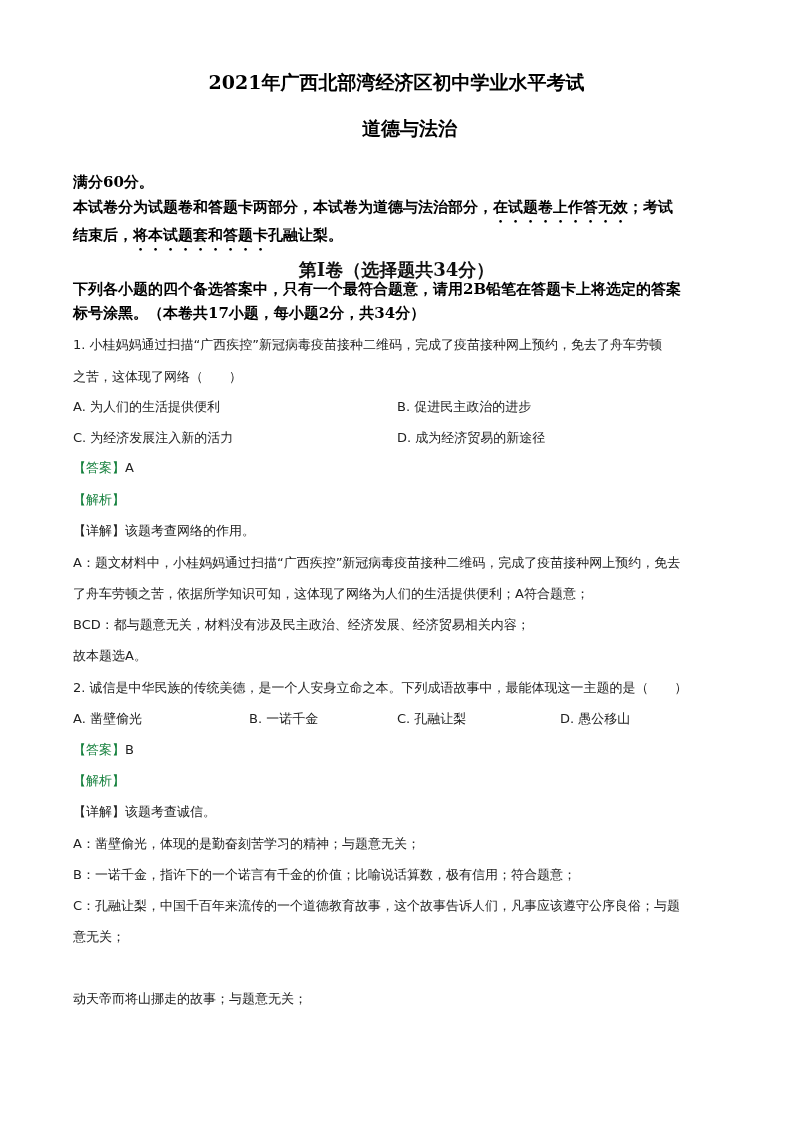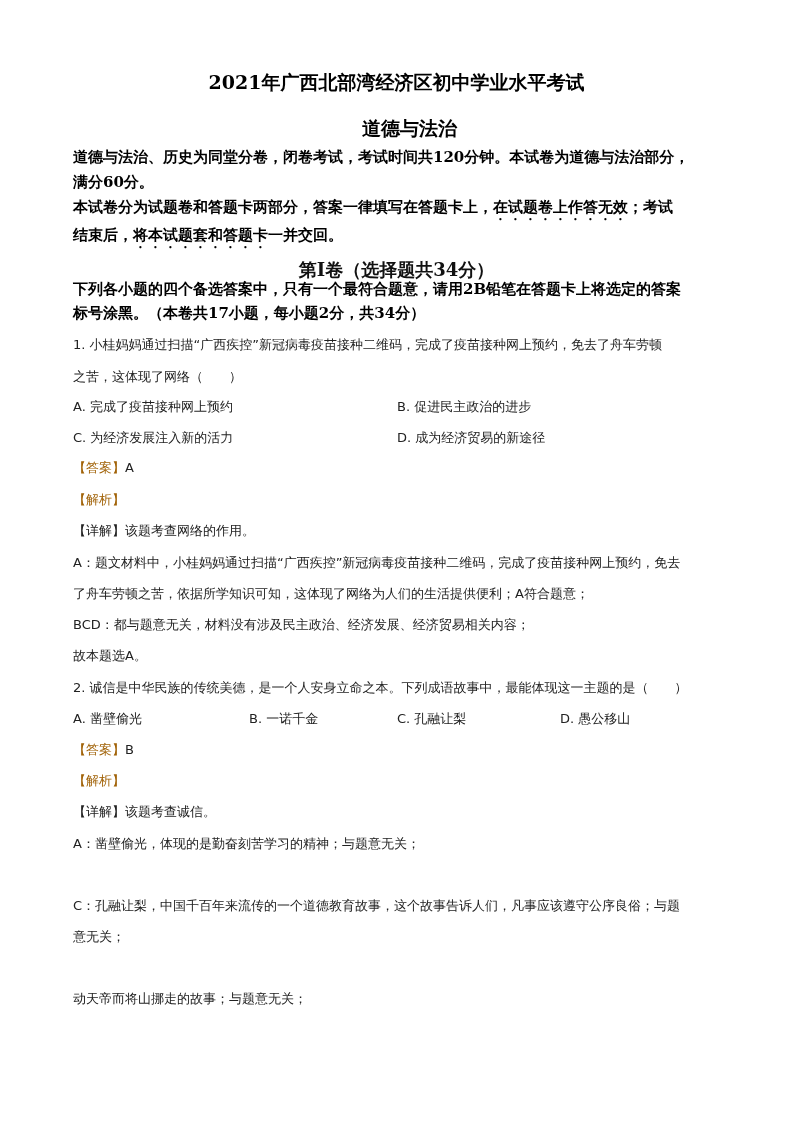--- a/index.html
+++ b/index.html
@@ -4,64 +4,64 @@
 <style>
   html, body { margin: 0; padding: 0; background: #ffffff; }
   body { width: 793px; height: 1122px; position: relative; overflow: hidden; color: #111; }
   .page { position: absolute; left: 0; top: 0; width: 793px; height: 926px; }
   .title { position: absolute; left: 0; width: 793px; text-align: center; font-family: "DejaVu Serif", serif; font-weight: bold; color: #000; }
   .t1 { top: 70px; font-size: 19px; }
   .t2 { top: 116px; font-size: 19px; padding-left: 13px; }
   .line { position: absolute; left: 73px; white-space: nowrap; }
   .bold { font-family: "DejaVu Serif", serif; font-weight: bold; font-size: 15px; color: #000; }
   .norm { font-family: "DejaVu Sans", sans-serif; font-size: 13px; color: #222; }
-  .blue { color: #a16207; }
-  .dot { text-emphasis: dot; text-emphasis-position: under; font-family: Liberation Serif, serif; -webkit-text-emphasis: dot; -webkit-text-emphasis-position: under; }
+  .blue { color: #15803d; }
+  .dot { text-emphasis: dot; text-emphasis-position: under; -webkit-text-emphasis: dot; -webkit-text-emphasis-position: under; }
   .sec { position: absolute; left: 0; width: 793px; text-align: center; top: 258px; font-family: "DejaVu Serif", serif; font-weight: bold; font-size: 18px; }
   .opt { position: absolute; white-space: nowrap; font-family: "DejaVu Sans", sans-serif; font-size: 13px; color: #222; }
 </style>
 </head>
 <body>
 
 <div class="page">
   <div class="title t1">2021年广西北部湾经济区初中学业水平考试</div>
   <div class="title t2">道德与法治</div>
 
-  <div class="line bold" style="top:148px">道德与法治、历史为同堂分卷，闭卷考试，考试时间共120分钟。本试卷为道德与法治部分，</div>
   <div class="line bold" style="top:173px">满分60分。</div>
   <div class="line bold" style="top:198px">
-    <span>本试卷分为试题卷和答题卡两部分，答案一律填写在答题卡上，</span><span class="dot">在试题卷上作答无效</span><span>；考试</span>
+    <span>本试卷分为试题卷和答题卡两部分，本试卷为道德与法治部分，</span><span class="dot">在试题卷上作答无效</span><span>；考试</span>
   </div>
   <div class="line bold" style="top:226px">
-    <span>结束后，</span><span class="dot">将本试题套和答题卡</span><span>一并交回。</span>
+    <span>结束后，</span><span class="dot">将本试题套和答题卡</span><span>孔融让梨。</span>
   </div>
 
   <div class="sec">第Ⅰ卷（选择题共34分）</div>
   <div class="line bold" style="top:280px">下列各小题的四个备选答案中，只有一个最符合题意，请用2B铅笔在答题卡上将选定的答案</div>
   <div class="line bold" style="top:304px">标号涂黑。（本卷共17小题，每小题2分，共34分）</div>
 
   <div class="line norm" style="top:336px">1. 小桂妈妈通过扫描“广西疾控”新冠病毒疫苗接种二维码，完成了疫苗接种网上预约，免去了舟车劳顿</div>
   <div class="line norm" style="top:368px">之苦，这体现了网络（　　）</div>
-  <div class="opt" style="left:73px;top:398px">A. 完成了疫苗接种网上预约</div>
+  <div class="opt" style="left:73px;top:398px">A. 为人们的生活提供便利</div>
   <div class="opt" style="left:397px;top:398px">B. 促进民主政治的进步</div>
   <div class="opt" style="left:73px;top:429px">C. 为经济发展注入新的活力</div>
   <div class="opt" style="left:397px;top:429px">D. 成为经济贸易的新途径</div>
   <div class="line norm" style="top:459px"><span class="blue">【答案】</span><span>A</span></div>
   <div class="line norm blue" style="top:491px">【解析】</div>
   <div class="line norm" style="top:522px">【详解】该题考查网络的作用。</div>
   <div class="line norm" style="top:554px">A：题文材料中，小桂妈妈通过扫描“广西疾控”新冠病毒疫苗接种二维码，完成了疫苗接种网上预约，免去</div>
   <div class="line norm" style="top:585px">了舟车劳顿之苦，依据所学知识可知，这体现了网络为人们的生活提供便利；A符合题意；</div>
   <div class="line norm" style="top:616px">BCD：都与题意无关，材料没有涉及民主政治、经济发展、经济贸易相关内容；</div>
   <div class="line norm" style="top:647px">故本题选A。</div>
 
   <div class="line norm" style="top:679px">2. 诚信是中华民族的传统美德，是一个人安身立命之本。下列成语故事中，最能体现这一主题的是（　　）</div>
   <div class="opt" style="left:73px;top:710px">A. 凿壁偷光</div>
   <div class="opt" style="left:249px;top:710px">B. 一诺千金</div>
   <div class="opt" style="left:397px;top:710px">C. 孔融让梨</div>
   <div class="opt" style="left:560px;top:710px">D. 愚公移山</div>
   <div class="line norm" style="top:741px"><span class="blue">【答案】</span><span>B</span></div>
   <div class="line norm blue" style="top:772px">【解析】</div>
   <div class="line norm" style="top:803px">【详解】该题考查诚信。</div>
   <div class="line norm" style="top:835px">A：凿壁偷光，体现的是勤奋刻苦学习的精神；与题意无关；</div>
+  <div class="line norm" style="top:866px">B：一诺千金，指许下的一个诺言有千金的价值；比喻说话算数，极有信用；符合题意；</div>
   <div class="line norm" style="top:897px">C：孔融让梨，中国千百年来流传的一个道德教育故事，这个故事告诉人们，凡事应该遵守公序良俗；与题</div>
   <div class="line norm" style="top:928px">意无关；</div>
   <div class="line norm" style="top:990px">动天帝而将山挪走的故事；与题意无关；</div>
 </div>
 
 </body></html>

